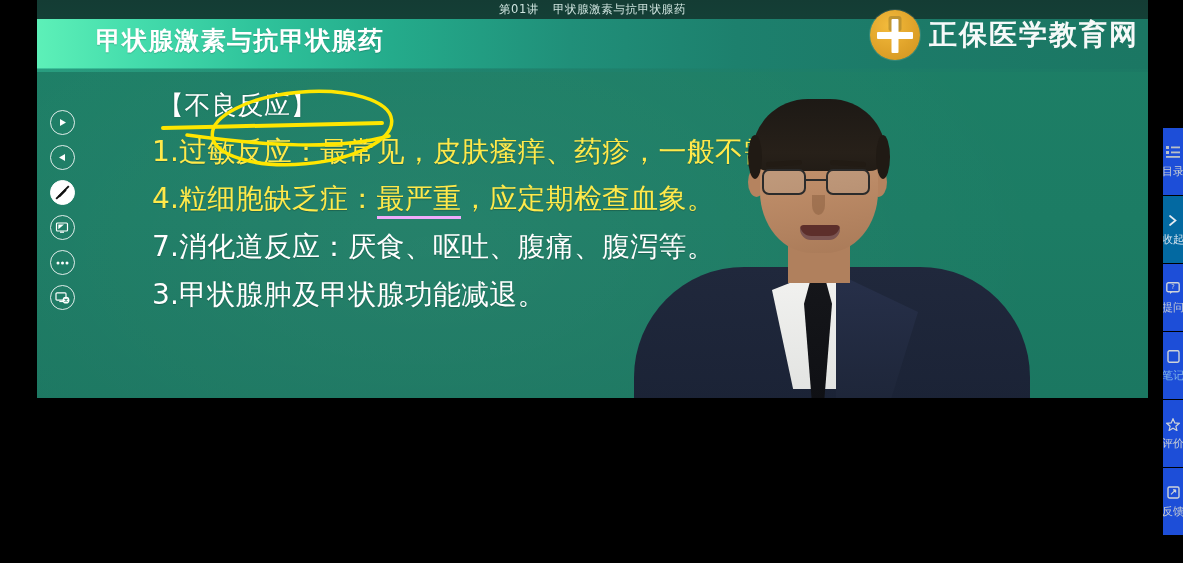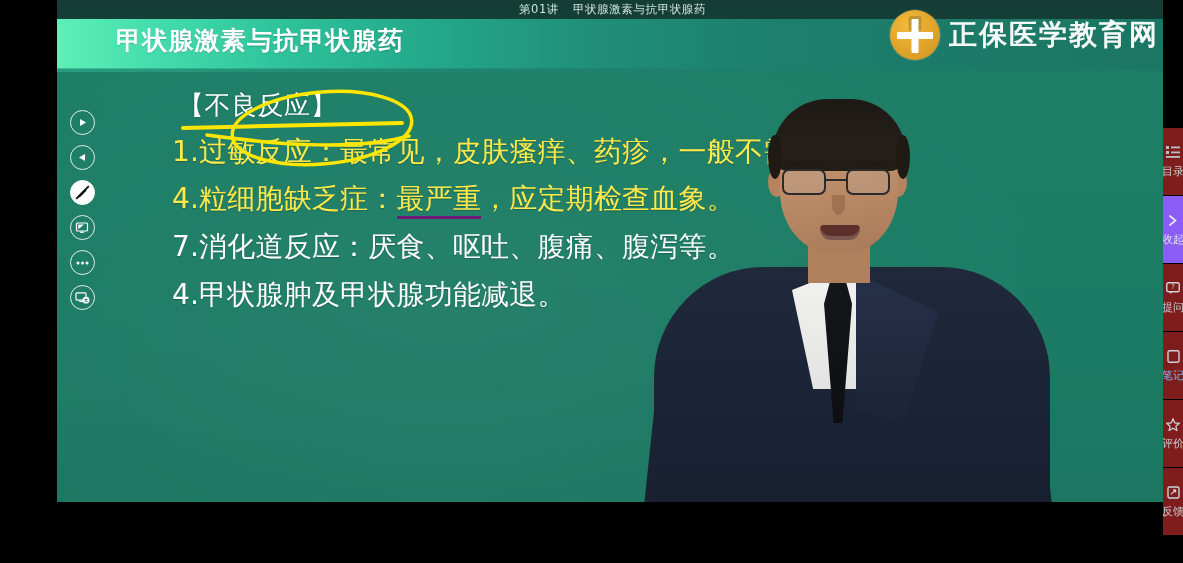--- a/index.html
+++ b/index.html
@@ -5,22 +5,22 @@
   * { margin:0; padding:0; box-sizing:border-box; }
   html,body {
     width:1183px; height:563px; overflow:hidden;
     background:#000;
     font-family:"Liberation Sans","DejaVu Sans",sans-serif;
   }
   #app { position:relative; width:1183px; height:563px; background:#000; }
 
   
   #video {
-    position:absolute; left:37px; top:0; width:1111px; height:502px;
-    background:#1f7f66; overflow:hidden;margin-left:20px;
+    position:absolute; left:37px; top:0; width:1111px; height:398px;
+    background:#1f7f66; overflow:hidden;
   }
   
   #slide {
     position:absolute; inset:0;
     background:
       radial-gradient(ellipse 900px 500px at 35% 62%, rgba(255,255,255,.045), rgba(255,255,255,0) 70%),
       linear-gradient(180deg,#1d7f66 0%,#1c7c64 55%,#1b7761 100%);
   }
   
   #lesson-strip {
@@ -91,21 +91,21 @@
   }
   .bullet {
     position:absolute; left:115px; font-size:28px; color:#ffffff; white-space:nowrap;
     letter-spacing:.2px; text-shadow:0 1px 1px rgba(0,0,0,.22);
   }
   .bullet.hl { color:#ffe94a; }
   #b1 { top:53px; }
   #b2 { top:100px; }
   #b3 { top:148px; }
   #b4 { top:196px; }
-  .ul-y { border-bottom:3px solid #701a75; padding-bottom:1px; }
+  .ul-y { border-bottom:3px solid #f0abfc; padding-bottom:1px; }
 
   
   #ink { position:absolute; left:0; top:0; width:1111px; height:563px; pointer-events:none; }
 
   
   #presenter { position:absolute; left:575px; top:95px; width:460px; height:468px; }
   .pz { position:absolute; }
   #head {
     left:148px; top:18px; width:118px; height:140px; border-radius:48% 48% 44% 44%;
     background:linear-gradient(170deg,#c99b76 0%,#bb8a66 55%,#a97a58 100%);
@@ -172,25 +172,25 @@
   }
   .tool.filled { background:#ffffff; border-color:#ffffff; color:#101010; }
   .tool svg { display:block; }
 
   
   #right-panel {
     position:absolute; left:1163px; top:0; width:20px; height:563px; background:#000;
   }
   #rp-list { position:absolute; left:0; top:128px; width:20px; }
   .rp-item {
-    height:67px; background:#7f1d1d; margin-bottom:1px;
+    height:67px; background:#1d4ed8; margin-bottom:1px;
     display:flex; flex-direction:column; align-items:center; justify-content:center;
     color:#c9ced3; cursor:pointer; overflow:hidden;
   }
-  .rp-item.active { background:#8b5cf6; color:#ffffff; }
+  .rp-item.active { background:#0369a1; color:#ffffff; }
   .rp-ico { font-size:16px; line-height:1; margin-bottom:4px; color:#cfd4d9; }
   .rp-lab { font-size:11px; line-height:1; white-space:nowrap;
     font-family:"DejaVu Sans","Liberation Sans",sans-serif; }
   .rp-item.active .rp-lab { color:#d9e4ef; }
   .rp-item.notes .rp-lab { color:#7fb4e6; }
 </style>
 </head>
 <body>
 
 <div id="app">
@@ -219,21 +219,21 @@
       </div>
     </div>
 
     <div id="slide-body">
       <div id="heading" class="cn">【不良反应】</div>
       <div class="bullet cn hl" id="b1">1.过敏反应：最常见，皮肤瘙痒、药疹，一般不需停药。</div>
       <div class="bullet cn hl" id="b2">
         <span>4.粒细胞缺乏症：</span><span class="ul-y">最严重</span><span>，应定期检查血象。</span>
       </div>
       <div class="bullet cn" id="b3">7.消化道反应：厌食、呕吐、腹痛、腹泻等。</div>
-      <div class="bullet cn" id="b4">4.甲状腺肿及甲状腺功能减退。</div>
+      <div class="bullet cn" id="b4">3.甲状腺肿及甲状腺功能减退。</div>
     </div>
 
     <svg id="ink" viewBox="0 0 1111 563">
       <path d="M126 128 C 200 126, 280 125, 345 123" fill="none" stroke="#ffe600" stroke-width="4" stroke-linecap="round"></path>
       <path d="M150 135 C 230 146, 300 150, 352 136" fill="none" stroke="#ffe600" stroke-width="3.5" stroke-linecap="round"></path>
       <ellipse cx="265" cy="128" rx="90" ry="36" transform="rotate(-5 265 128)" fill="none" stroke="#ffe600" stroke-width="3.5"></ellipse>
     </svg>
 
     <div id="presenter">
       <div class="pz" id="arm-l"></div>

